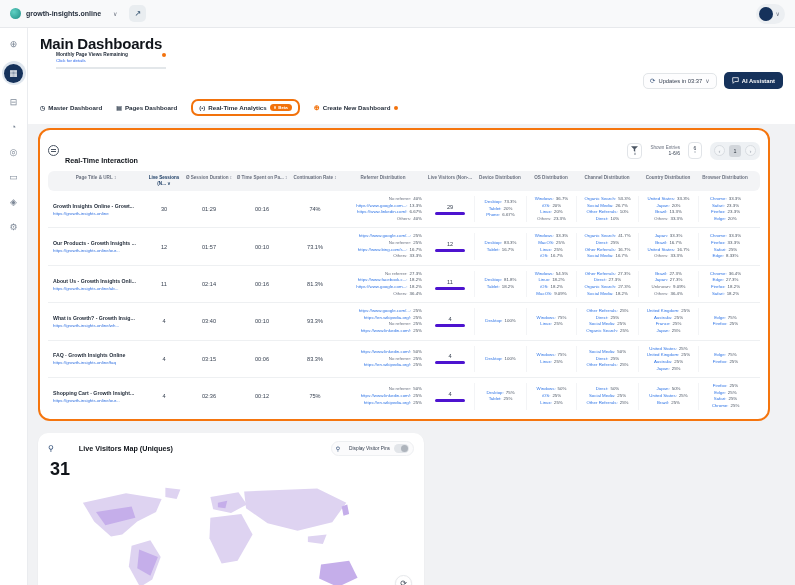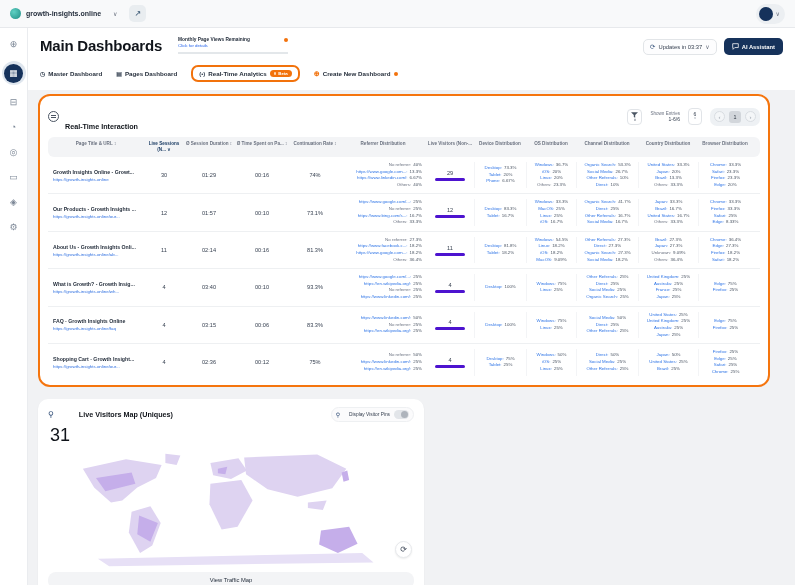--- a/index.html
+++ b/index.html
@@ -25,21 +25,21 @@
   .sidebar { position:absolute; top:28px; left:0; width:28px; height:557px; background:#ffffff;
              border-right:1px solid #eaecef; display:flex; flex-direction:column; align-items:center; padding-top:8px; gap:9px; }
   .side-ic { width:16px; height:16px; display:flex; align-items:center; justify-content:center;
              color:#7d8897; font-size:9px; }
   .side-active-wrap { width:24px; height:24px; border-radius:50%; background:#dfe6ee; display:flex; align-items:center; justify-content:center; }
   .side-active { width:19px; height:19px; border-radius:50%; background:#16325b; color:#fff; display:flex; align-items:center; justify-content:center; font-size:9px; }
 
   
   .main { position:absolute; top:28px; left:28px; width:767px; height:557px; background:#f1f2f4; }
   .page-head { background:#ffffff; padding:7px 12px 6px 12px; }
-  .head-row { display:flex; align-items:center; }
+  .head-row { display:flex; align-items:flex-start;flex-direction:column; }
   .page-title { font-size:15px; font-weight:bold; color:#10141a; letter-spacing:-0.2px; }
   .quota { margin-left:16px; width:110px; border-bottom:2px solid #e3e7ea; padding-bottom:4px; position:relative; }
   .quota-label { font-size:4.8px; font-weight:bold; color:#1f2937; }
   .quota-link { font-size:4.4px; color:#2563eb; margin-top:1px; }
   .quota-dot { position:absolute; right:0; top:1px; width:4px; height:4px; border-radius:50%; background:#f2720c; }
   .head-right { margin-left:auto; display:flex; align-items:center; gap:7px; margin-top:3px; }
   .updates-pill { display:flex; align-items:center; gap:3px; border:1px solid #e2e5e8; border-radius:5px;
                   height:16px; padding:0 6px; font-size:5.8px; color:#374151; background:#fdfdfe; }
   .refresh-g { font-size:6.5px; color:#2c4a74; }
   .ai-btn { display:flex; align-items:center; gap:3px; background:#16325b; color:#ffffff; border-radius:5px;
@@ -91,21 +91,21 @@
   
   .map-card { margin:12px 0 0 10px; width:386px; background:#fff; border-radius:10px; padding:8px 10px 8px 10px;
               box-shadow:0 1px 2px rgba(20,30,50,0.06); position:relative; }
   .map-head { display:flex; align-items:center; }
   .map-ic { font-size:8px; color:#2c4a74; margin-right:5px; }
   .map-title { font-size:7.2px; font-weight:bold; color:#10141a;padding-left:20px; }
   .toggle-wrap { margin-left:auto; display:flex; align-items:center; gap:4px; background:#fbfbfc; border:1px solid #eef0f2; border-radius:9px; padding:2px 4px;}
   .toggle-label { font-size:4.8px; color:#374151; }
   .switch { width:15px; height:9px; border-radius:5px; background:#e2e5e9; position:relative; }
   .switch::after { content:""; position:absolute; right:1px; top:1px; width:7px; height:7px; border-radius:50%; background:#aeb4bc; }
-  .map-count { font-size:18px; font-weight:normal; color:#10141a; margin:3px 0 0 2px; }
+  .map-count { font-size:18px; font-weight:bold; color:#10141a; margin:3px 0 0 2px; }
   .map-zone { position:relative; height:122px; }
   .map-zone svg { position:absolute; left:22px; top:2px; }
   .map-refresh { position:absolute; right:2px; bottom:10px; width:17px; height:17px; border-radius:50%;
                  background:#fff; border:1px solid #e7e9ec; box-shadow:0 1px 2px rgba(0,0,0,0.08);
                  display:flex; align-items:center; justify-content:center; font-size:8px; color:#374151; }
   .map-btn { margin-top:4px; width:100%; background:#f3f4f6; border-radius:8px; height:17px;
              display:flex; align-items:center; justify-content:center; font-size:5.8px; color:#1f2937; }
 </style>
 </head>
 <body>

